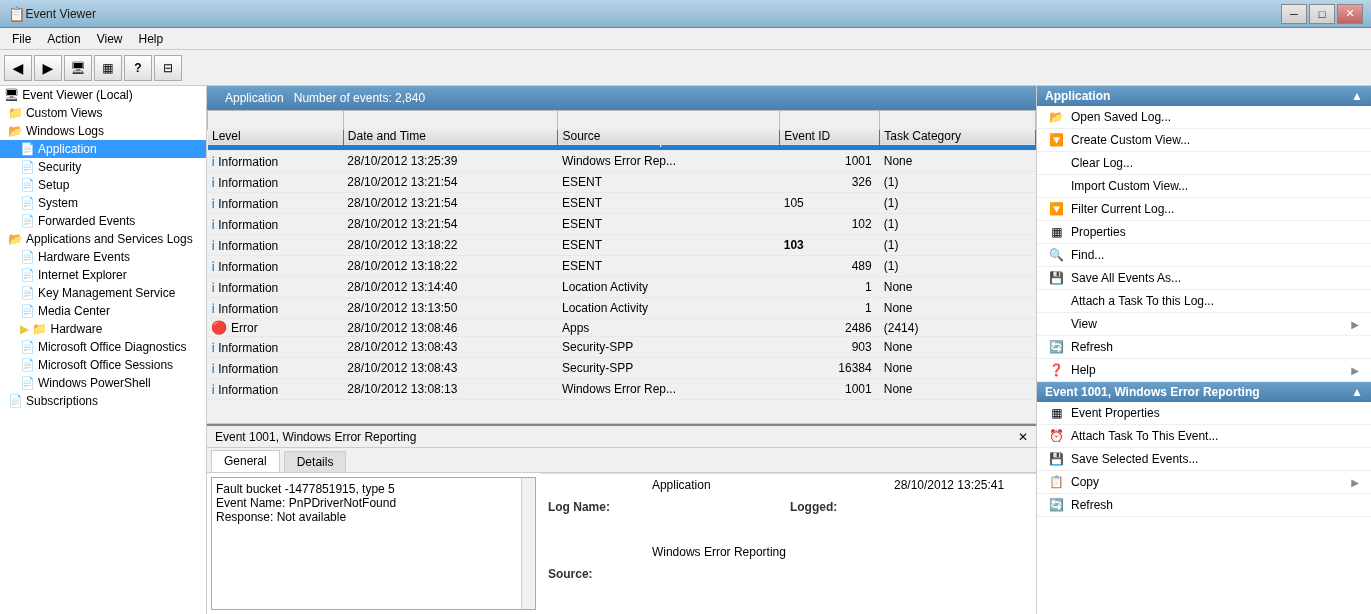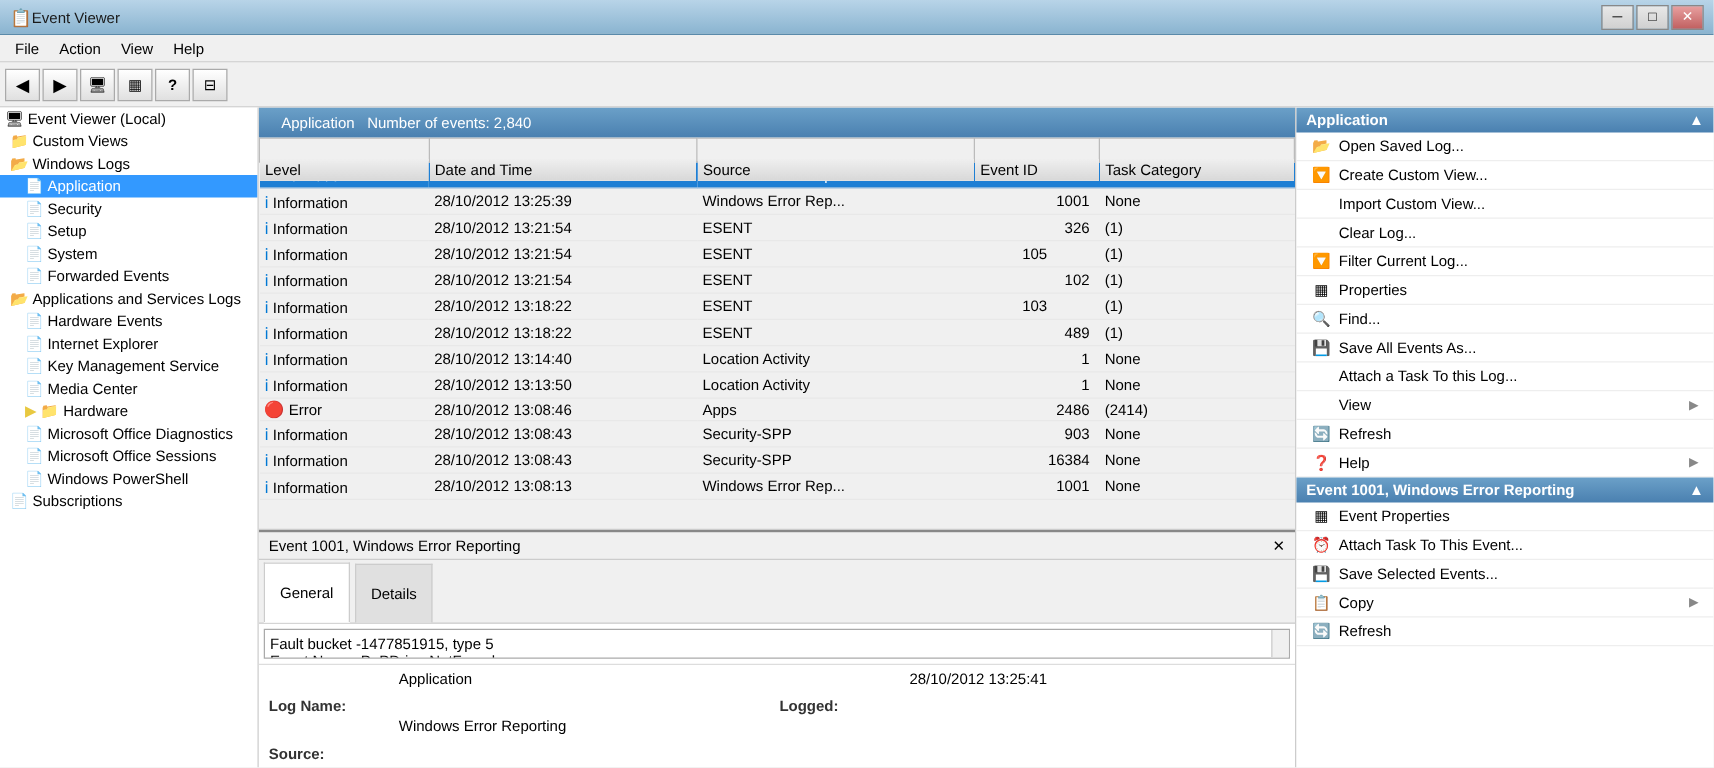--- a/index.html
+++ b/index.html
@@ -104,23 +104,23 @@
     }
     #detail-header {
       height: 22px;
       background: #f0f0f0;
       border-bottom: 1px solid #ccc;
       display: flex; align-items: center; justify-content: space-between;
       padding: 0 8px;
       font-size: 12px;
     }
     #detail-tabs { display: flex; border-bottom: 1px solid #ccc; background: #f0f0f0; }
-    .detail-tab { padding: 16px 12px; cursor: pointer; border: 1px solid #ccc; border-bottom: none; background: #e0e0e0; font-size: 12px; margin-top: 3px; margin-left: 4px; }
+    .detail-tab { padding: 3px 12px; cursor: pointer; border: 1px solid #ccc; border-bottom: none; background: #e0e0e0; font-size: 12px; margin-top: 3px; margin-left: 4px; }
     .detail-tab.active { background: white; border-bottom: 1px solid white; margin-top: 2px; }
-    #detail-content { flex: 1; overflow: hidden; display: flex; flex-direction: column; }
+    #detail-content { flex: 1; overflow: hidden; display: flex; flex-direction: row; }
     #detail-text-area {
       flex: 1;
       margin: 4px;
       border: 1px solid #aaa;
       background: white;
       padding: 4px;
       font-size: 12px;
       overflow: hidden;
       position: relative;
     }
@@ -313,41 +313,41 @@
       <td style="text-align:right;padding-right:8px;">326</td>
       <td>(1)</td>
     </tr>
             <tr>
       <td>
         <span style="color:#0078d4; font-size:13px;">ℹ</span>
         Information
       </td>
       <td>28/10/2012 13:21:54</td>
       <td>ESENT</td>
-      <td style="text-align:center;padding-right:8px;">105</td>
+      <td style="text-align:left;padding-right:8px;">105</td>
       <td>(1)</td>
     </tr>
             <tr>
       <td>
         <span style="color:#0078d4; font-size:13px;">ℹ</span>
         Information
       </td>
       <td>28/10/2012 13:21:54</td>
       <td>ESENT</td>
       <td style="text-align:right;padding-right:8px;">102</td>
       <td>(1)</td>
     </tr>
             <tr>
       <td>
         <span style="color:#0078d4; font-size:13px;">ℹ</span>
         Information
       </td>
       <td>28/10/2012 13:18:22</td>
       <td>ESENT</td>
-      <td style="text-align:center;padding-right:8px;">103</td>
+      <td style="text-align:left;padding-right:8px;font-weight:bold;">103</td>
       <td>(1)</td>
     </tr>
             <tr>
       <td>
         <span style="color:#0078d4; font-size:13px;">ℹ</span>
         Information
       </td>
       <td>28/10/2012 13:18:22</td>
       <td>ESENT</td>
       <td style="text-align:right;padding-right:8px;">489</td>
@@ -457,25 +457,25 @@
     <div class="action-item">
       <span class="action-icon">📂</span>
       <span>Open Saved Log...</span>
     </div>
     <div class="action-item">
       <span class="action-icon">🔽</span>
       <span>Create Custom View...</span>
     </div>
     <div class="action-item">
       <span class="action-icon"></span>
+      <span>Clear Log...</span>
+    </div>
+    <div class="action-item">
+      <span class="action-icon"></span>
       <span>Import Custom View...</span>
-    </div>
-    <div class="action-item">
-      <span class="action-icon"></span>
-      <span>Clear Log...</span>
     </div>
     <div class="action-item">
       <span class="action-icon">🔽</span>
       <span>Filter Current Log...</span>
     </div>
     <div class="action-item">
       <span class="action-icon">▦</span>
       <span>Properties</span>
     </div>
     <div class="action-item">

